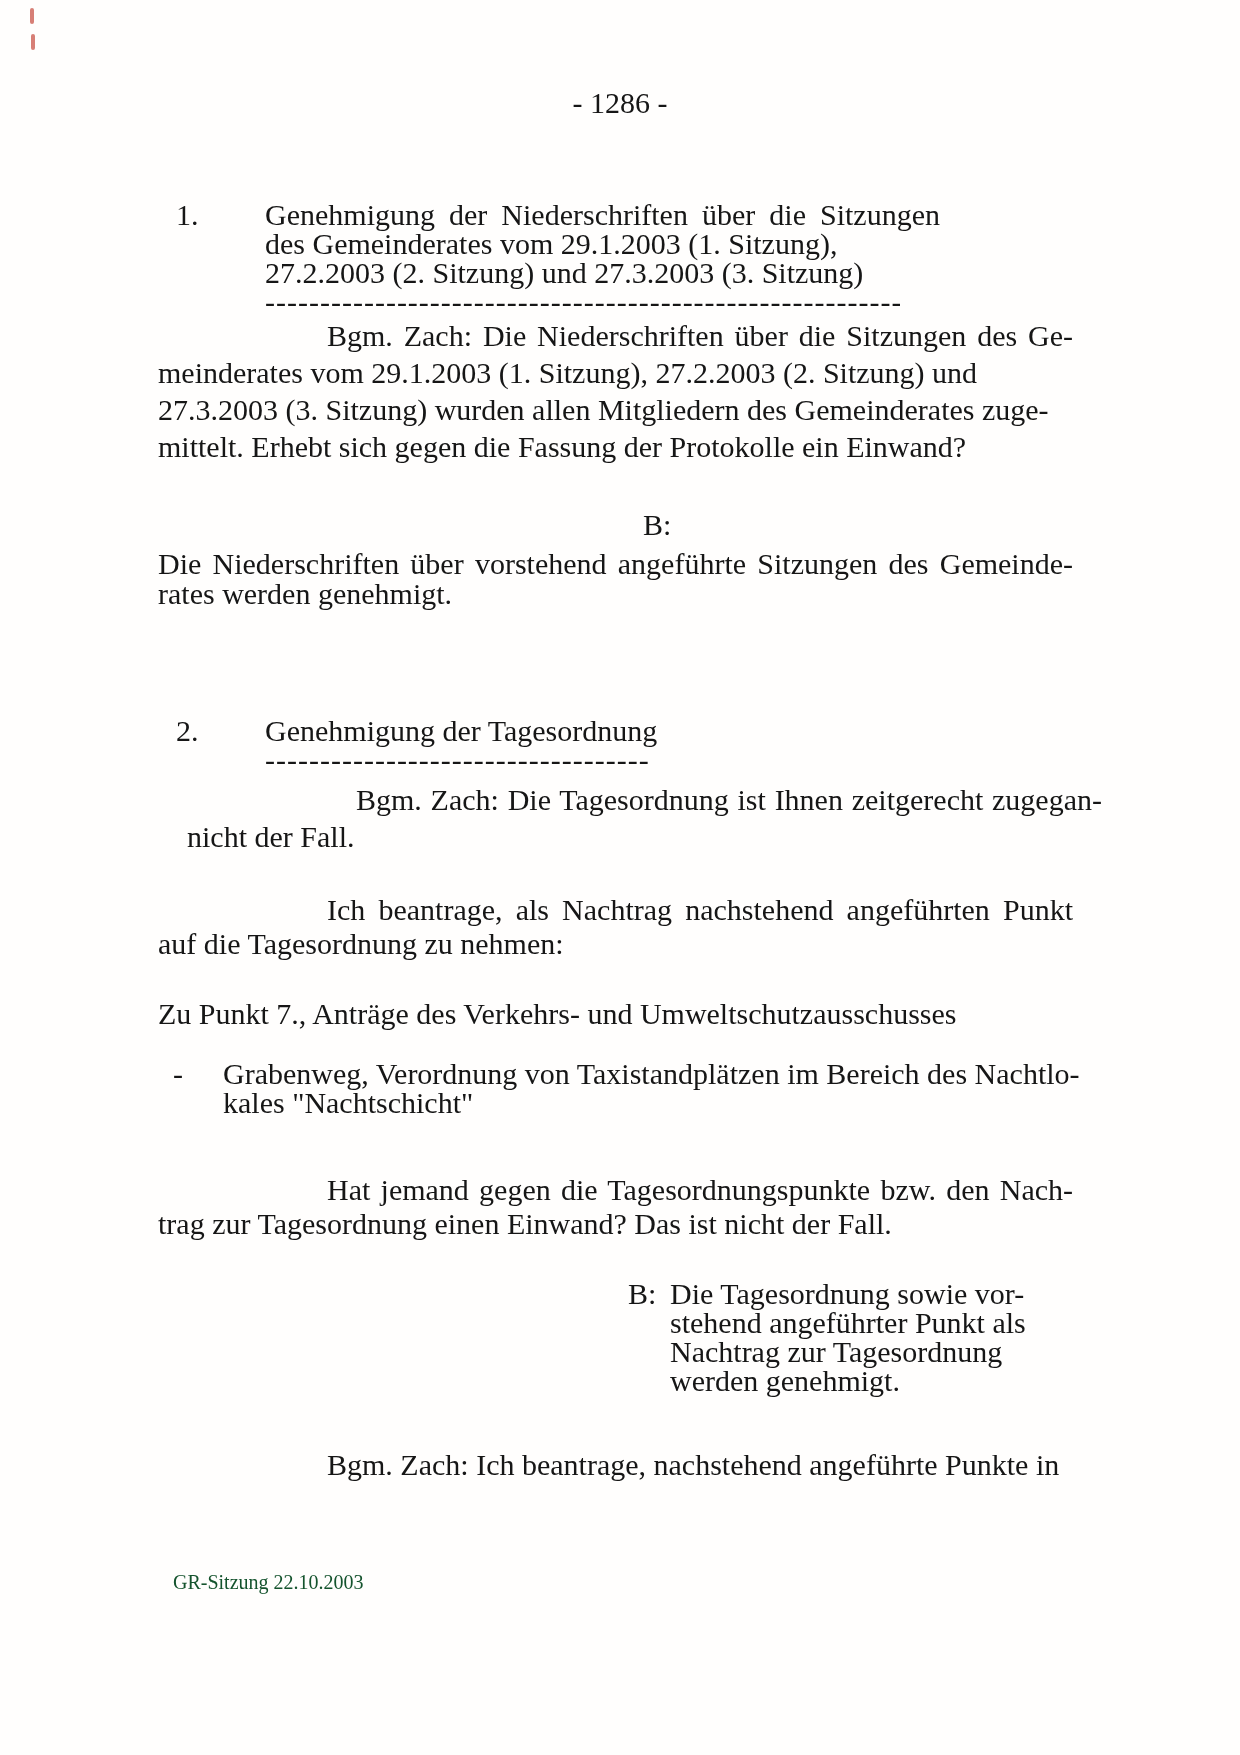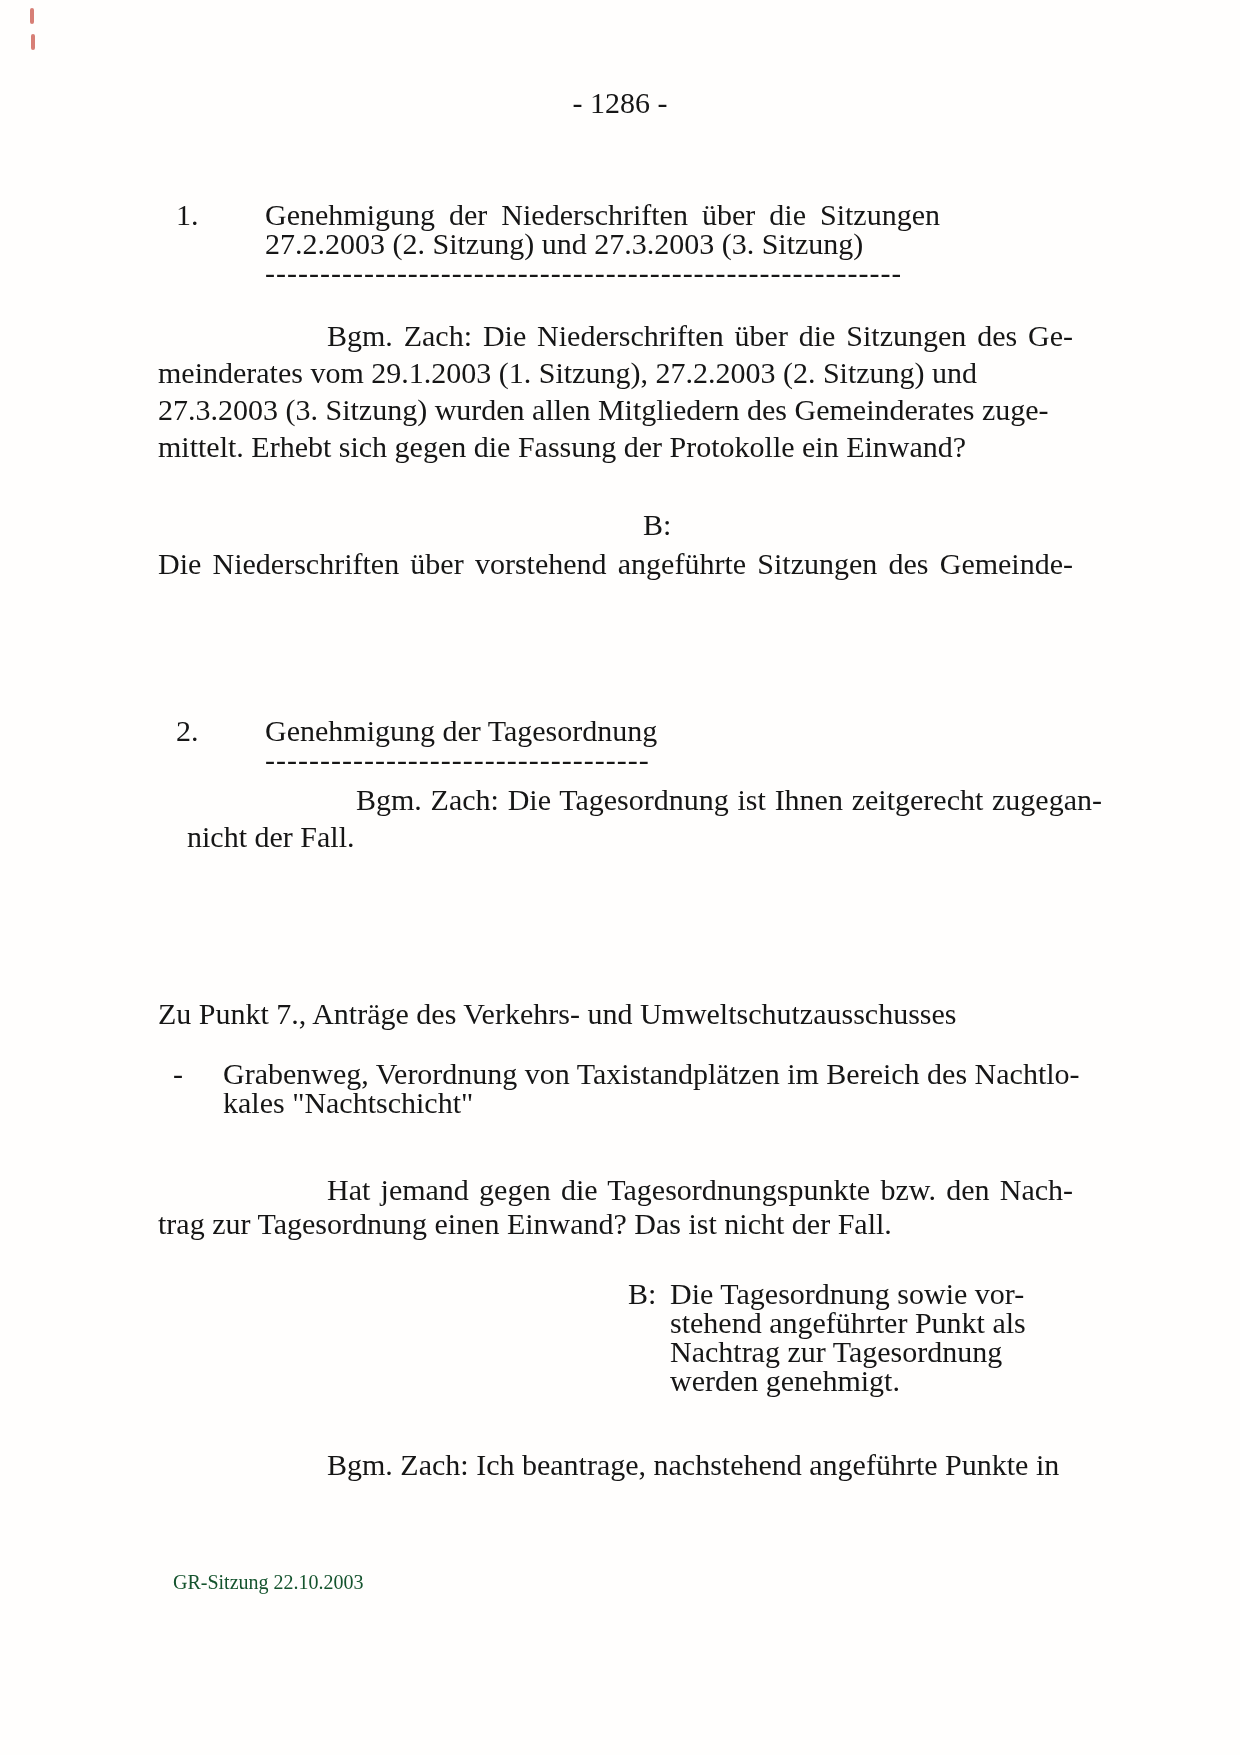--- a/index.html
+++ b/index.html
@@ -60,51 +60,57 @@
 
   <div id="artifact-1" class="abs artifact"></div>
   <div id="artifact-2" class="abs artifact"></div>
 
   <div id="page-number" class="abs">- 1286 -</div>
 
   <div id="item1" class="abs agenda-item">
     <div class="agenda-num">1.</div>
     <div class="agenda-col">
         <div class="line stretch">Genehmigung der Niederschriften über die Sitzungen</div>
+        <div class="line">des Gemeinderates vom 29.1.2003 (1. Sitzung),</div>
         <div class="line">27.2.2003 (2. Sitzung) und 27.3.2003 (3. Sitzung)</div>
       <div class="rule w635">--------------------------------------------------------------------------------</div>
     </div>
   </div>
 
   <div id="para1" class="abs para">
       <div class="line indent stretch"><span class="u">Bgm. Zach:</span> Die Niederschriften über die Sitzungen des Ge-</div>
       <div class="line">meinderates vom 29.1.2003 (1. Sitzung), 27.2.2003 (2. Sitzung) und</div>
       <div class="line">27.3.2003 (3. Sitzung) wurden allen Mitgliedern des Gemeinderates zuge-</div>
       <div class="line">mittelt. Erhebt sich gegen die Fassung der Protokolle ein Einwand?</div>
     </div>
 
   <div id="resolution1-label" class="abs">B:</div>
 
   <div id="resolution1-text" class="abs para">
       <div class="line stretch">Die Niederschriften über vorstehend angeführte Sitzungen des Gemeinde-</div>
+      <div class="line">rates werden genehmigt.</div>
     </div>
 
   <div id="item2" class="abs agenda-item">
     <div class="agenda-num">2.</div>
     <div class="agenda-col">
         <div class="line">Genehmigung der Tagesordnung</div>
       <div class="rule w385">------------------------------------------------------------</div>
     </div>
   </div>
 
   <div id="para2" class="abs para">
       <div class="line indent stretch"><span class="u">Bgm. Zach:</span> Die Tagesordnung ist Ihnen zeitgerecht zugegan-</div>
       <div class="line">nicht der Fall.</div>
     </div>
 
+  <div id="para3" class="abs para">
+      <div class="line indent stretch">Ich beantrage, als Nachtrag nachstehend angeführten Punkt</div>
+      <div class="line">auf die Tagesordnung zu nehmen:</div>
+    </div>
 
   <div id="zu-punkt" class="abs para">
       <div class="line">Zu Punkt 7., <span class="u">Anträge des Verkehrs- und Umweltschutzausschusses</span></div>
     </div>
 
   <div id="bullet-item" class="abs">
     <div class="bullet-marker">-</div>
     <div class="bullet-col">
         <div class="line">Grabenweg, Verordnung von Taxistandplätzen im Bereich des Nachtlo-</div>
         <div class="line">kales "Nachtschicht"</div>

